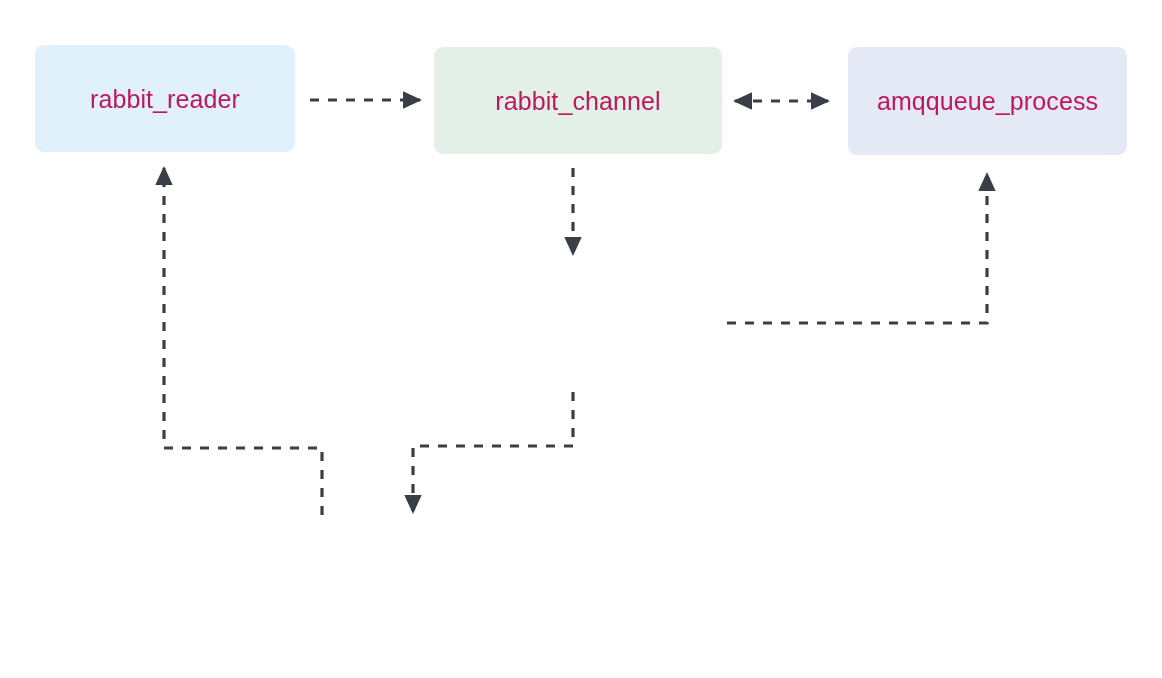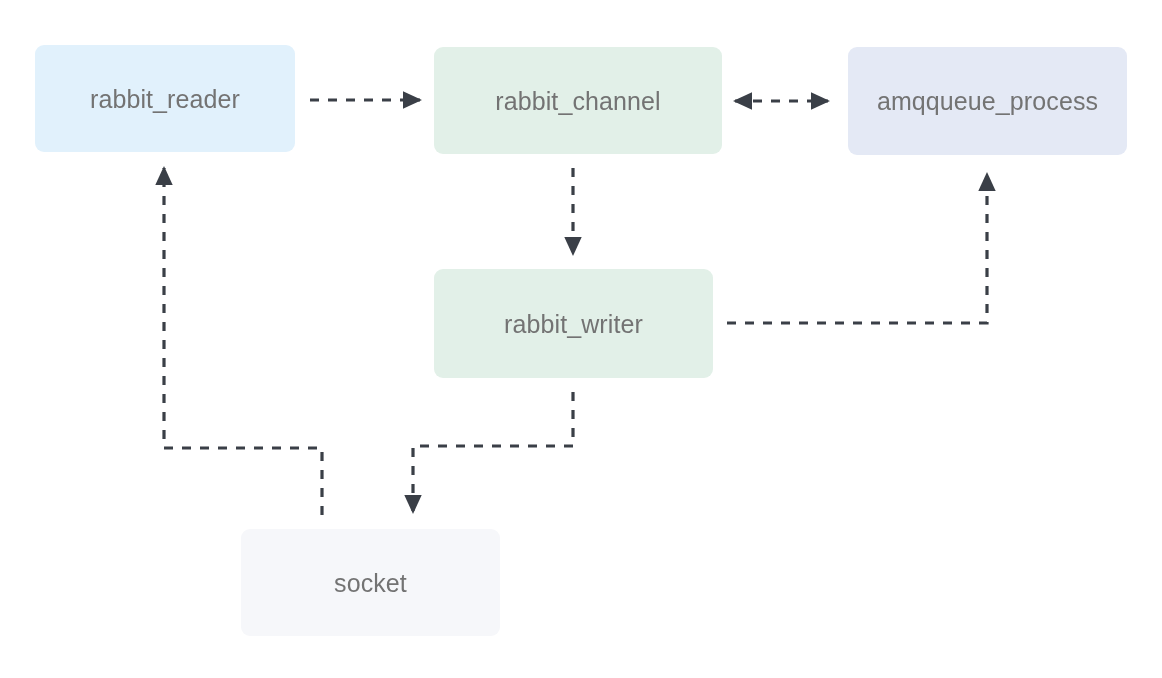--- a/index.html
+++ b/index.html
@@ -26,21 +26,21 @@
     pointer-events: none;
   }
   .node {
     position: absolute;
     box-sizing: border-box;
     border-radius: 9px;
     display: flex;
     align-items: center;
     justify-content: center;
     text-align: center;
-    color: #737373;
+    color: #be185d;
     font-size: 25px;
     font-weight: 400;
     letter-spacing: 0.1px;
     line-height: 1.2;
     white-space: nowrap;
   }
   .node-label {
     display: block;
   }
 </style>
@@ -80,21 +80,15 @@
   </div>
 
   <div class="node" style="left:434px; top:47px; width:288px; height:107px; background:#e2f0e8;">
     <span class="node-label">rabbit_channel</span>
   </div>
 
   <div class="node" style="left:848px; top:47px; width:279px; height:108px; background:#e4e9f5;">
     <span class="node-label">amqqueue_process</span>
   </div>
 
-  <div class="node" style="left:434px; top:269px; width:279px; height:109px; background:#e2f0e8;">
-    <span class="node-label">rabbit_writer</span>
-  </div>
 
-  <div class="node" style="left:241px; top:529px; width:259px; height:107px; background:#f6f7fa;">
-    <span class="node-label">socket</span>
-  </div>
 
 </div>
 
 </body></html>

